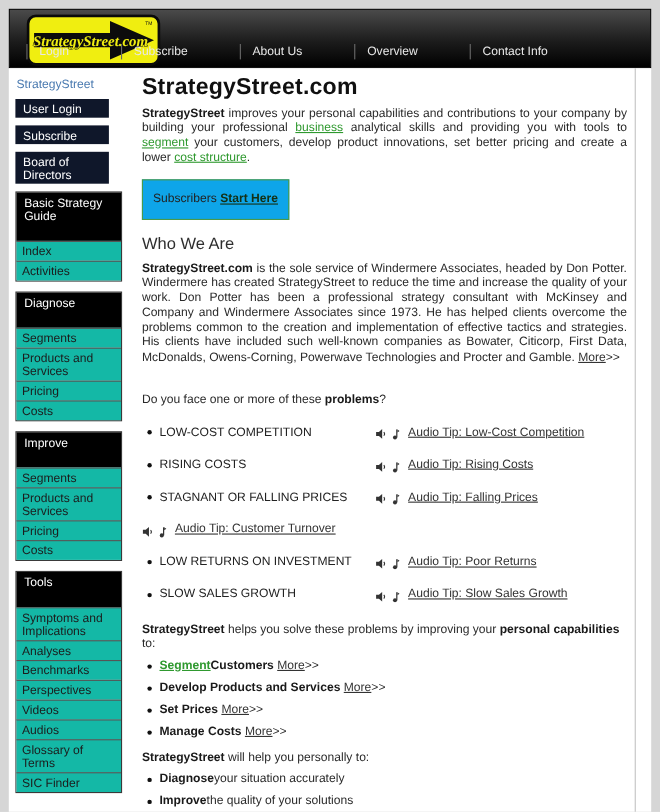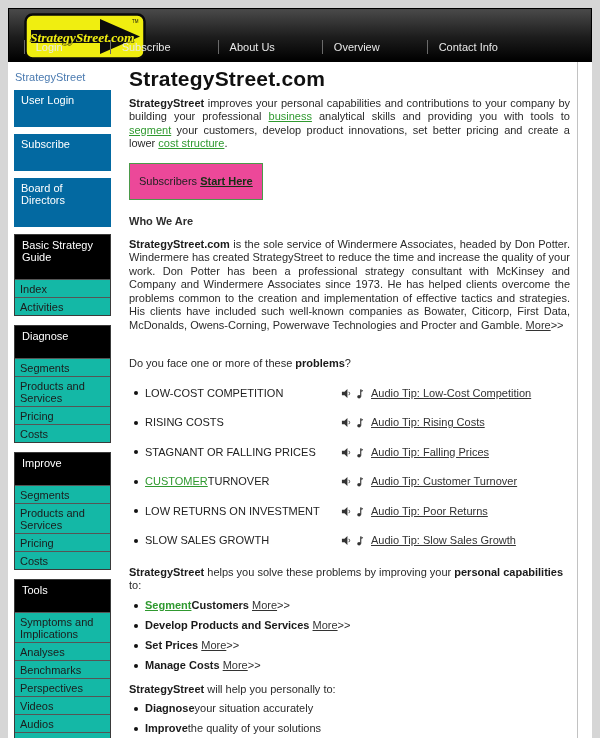--- a/index.html
+++ b/index.html
@@ -18,49 +18,49 @@
 
   
   .page { position:relative; background:#fff; display:flex; min-height:676px; }
   .page::after { content:""; position:absolute; top:0; right:14px; bottom:0;
                  border-right:1px solid #c2c2c2; }
 
   
   .left-col { width:112px; flex:0 0 112px; padding:5px 0 0 6px; }
   .breadcrumb { display:inline-block; font-size:11px; color:#4a7ab0; text-decoration:none;
                 margin:2px 0 7px 1px; cursor:pointer; }
-  .sb-btn { width:97px; background:#0369a1; color:#fff; font-size:11px;
-            padding:4px 6px 21px 7px; margin-bottom:7px; cursor:pointer; }
+  .sb-btn { width:85px; background:#0f172a; color:#fff; font-size:11px;
+            padding:4px 6px 1px 7px; margin-bottom:7px; cursor:pointer; }
   .sb-group { width:97px; border:1px solid #3a3a3a; margin:2px 0 9px 0; }
   .sb-head { background:#000; color:#fff; font-size:11px; padding:4px 6px 16px 7px; }
   .sb-item { font-size:11px; color:#1c1c1c; padding:3px 4px 2px 5px;
              border-top:1px solid #555; cursor:pointer; background:#14b8a6; }
 
   
   .main-col { flex:1 1 auto; padding:8px 22px 0 9px; color:#2a2a2a; font-size:11px;
               line-height:13.5px; }
   h1.page-title { font-size:21px; color:#101010; margin:2px 0 11px 0; letter-spacing:.2px; }
   .para { text-align:justify; margin-bottom:10px; }
   b { color:#1a1a1a; }
   .green-link { color:#2f992f; text-decoration:underline; cursor:pointer; }
   .green-link.bold { font-weight:bold; }
   .dark-link { color:#333; text-decoration:underline; cursor:pointer; }
 
-  .sub-box { display:inline-block; background:#ec4899; border:1px solid #4a9a4a;
+  .sub-box { display:inline-block; background:#0ea5e9; border:1px solid #4a9a4a;
              padding:11px 9px; font-size:11px; color:#222; margin:2px 0 13px 0; }
   .sub-box .start { font-weight:bold; color:#143014; }
 
-  .section-head { font-weight:bold; color:#2e2e2e; font-size:11px; margin:2px 0 9px 0; }
+  .section-head { font-weight:normal; color:#2e2e2e; font-size:15px; margin:2px 0 9px 0; }
 
   .question { margin:25px 0 8px 0; }
 
   .prob-row { display:flex; align-items:center; height:29.5px; }
   .prob-label { width:212px; display:flex; align-items:center; color:#222; }
   .dot { width:4px; height:4px; border-radius:50%; background:#111; margin:0 7px 0 5px; flex:0 0 4px; }
-  .prob-audio { display:flex; align-items:center; gap:4px; }
+  .prob-audio { display:flex; align-items:flex-end; gap:4px; }
   .prob-audio .icon { display:inline-flex; }
   .prob-audio a { margin-left:3px; }
 
   .cap-list, .per-list { margin:6px 0 4px 0; }
   .cap-row, .per-row { display:flex; align-items:center; height:14px; margin-bottom:6px; }
   .arrows { color:#2a2a2a; }
 
   .solve-para, .personally-para { margin:10px 0 6px 0; }
 </style>
 </head>
@@ -217,26 +217,20 @@
                   <circle cx="3" cy="9.5" r="2" fill="#333"></circle>
                   <rect x="4.2" y="1.5" width="1.2" height="8" fill="#333"></rect>
                   <path d="M5.4,1.5 L7.5,3 L5.4,4.5 Z" fill="#333"></path>
                 </svg>
               </span>
             <a class="dark-link">Audio Tip: Falling Prices</a>
           </div>
         </div>
 
         <div class="prob-row">
-          <div class="prob-label">
-              <span class="dot"></span>
-              <span></span>
-              <a class="green-link">CUSTOMER</a>
-              <span> TURNOVER</span>
-            </div>
           <div class="prob-audio">
             <span class="icon">
                 <svg width="11" height="11" viewBox="0 0 12 12">
                   <polygon points="1,4 3.8,4 7,1.2 7,10.8 3.8,8 1,8" fill="#333"></polygon>
                   <path d="M8.6,4.2 a2.6,2.6 0 0 1 0,3.6" stroke="#333" stroke-width="1" fill="none"></path>
                 </svg>
               </span>
             <span class="icon">
                 <svg width="8" height="11" viewBox="0 0 8 12">
                   <circle cx="3" cy="9.5" r="2" fill="#333"></circle>

